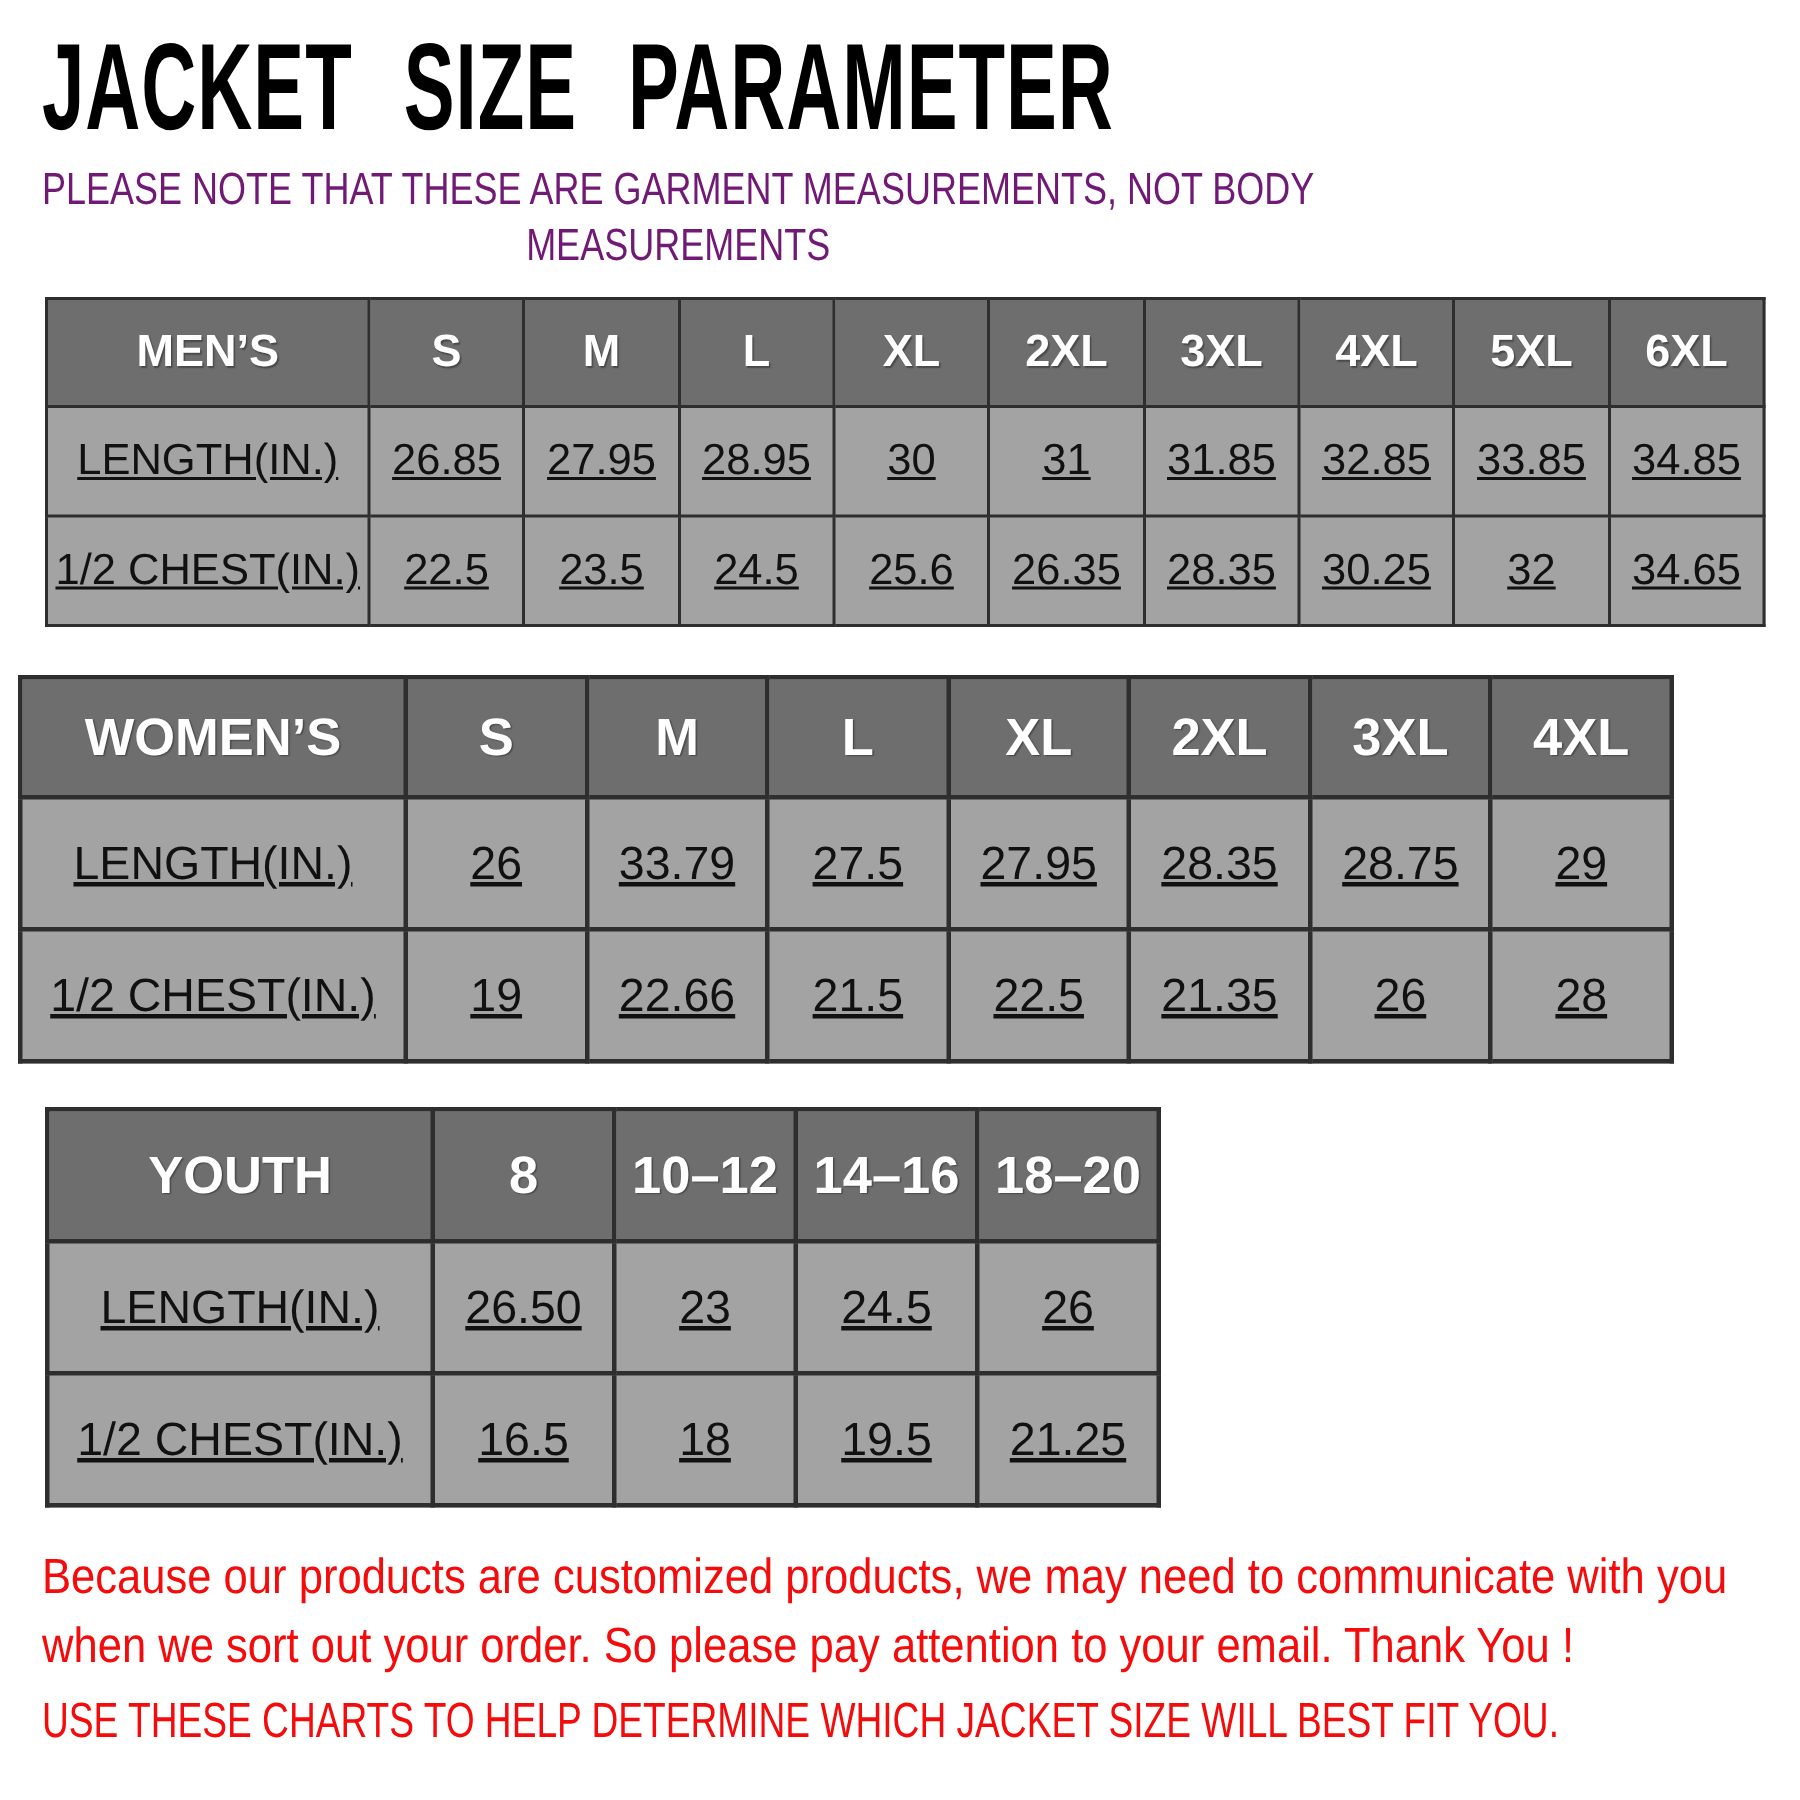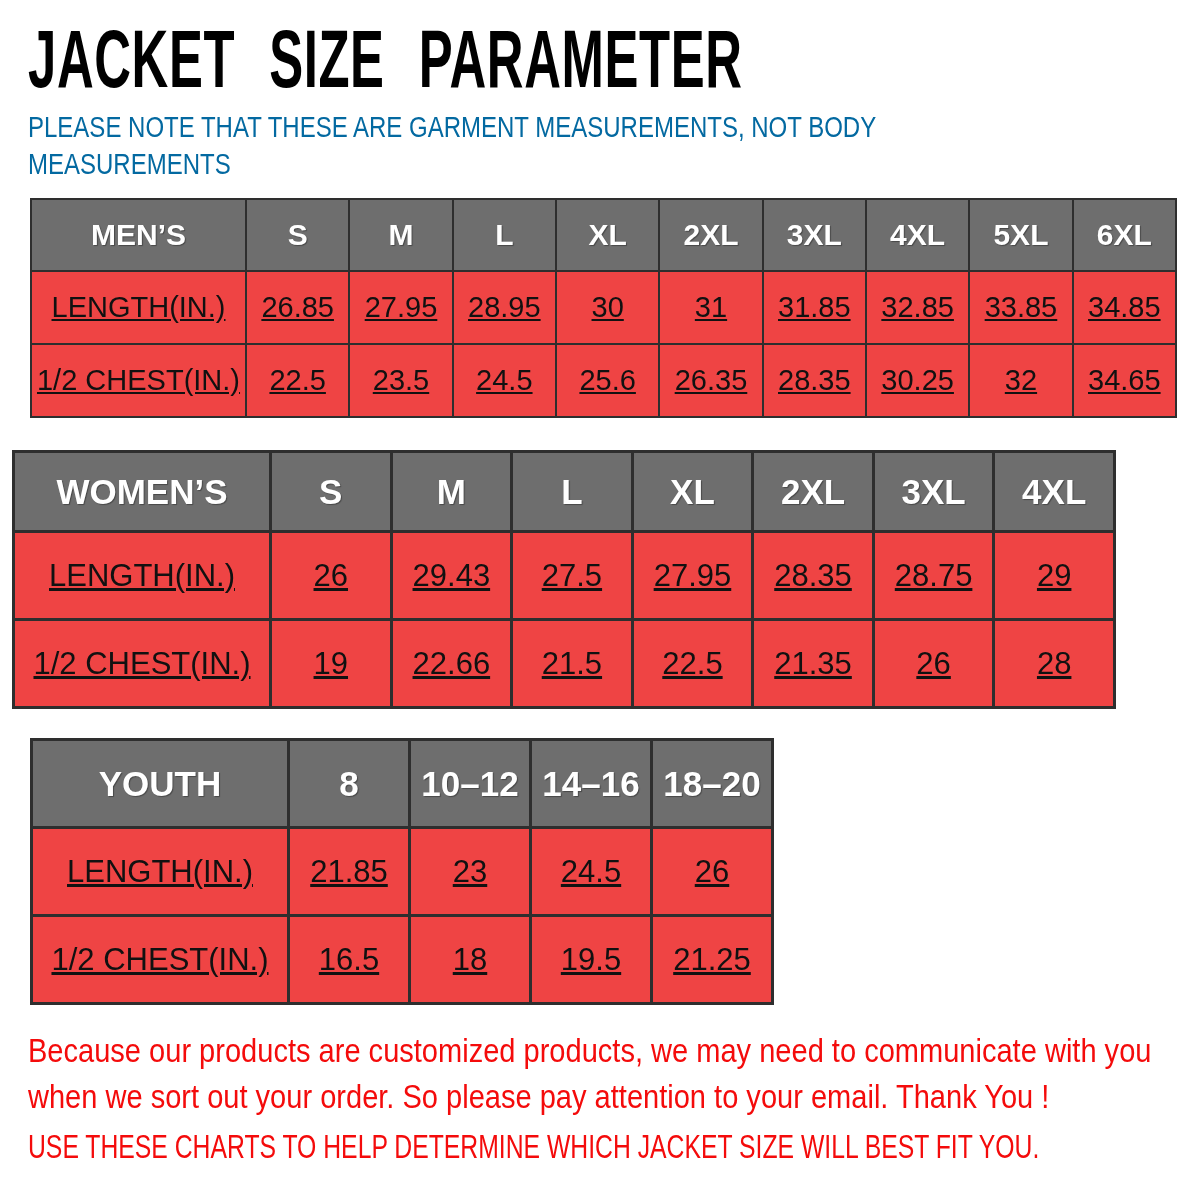--- a/index.html
+++ b/index.html
@@ -13,30 +13,30 @@
   
   .title{
     position:absolute;left:28px;top:12px;
     font-size:82px;font-weight:700;color:#000;
     letter-spacing:1px;word-spacing:0.38em;
     transform:scaleX(0.62);transform-origin:left top;
     white-space:nowrap;
   }
 
   
-  .note{position:absolute;left:28px;top:108px;color:#0369a1;}
+  .note{position:absolute;left:28px;top:108px;color:#701a75;text-align:center;}
   .note .nline{
     display:block;font-size:30px;line-height:37px;font-weight:400;
     transform:scaleX(0.80);transform-origin:left top;white-space:nowrap;
   }
 
   
   table.size-table{
     position:absolute;border-collapse:collapse;table-layout:fixed;
-    background:#ef4444;
+    background:#a3a3a3;
   }
   table.size-table th,table.size-table td{
     border:2px solid #2e2e2e;text-align:center;vertical-align:middle;
     padding:0;overflow:hidden;
   }
   table.size-table th{
     background:#6e6e6e;color:#ffffff;font-weight:700;
     text-shadow:1px 1px 1px rgba(0,0,0,0.35);
   }
   table.size-table td{color:#111;text-decoration:underline;}
@@ -162,21 +162,21 @@
         <th>M</th>
         <th>L</th>
         <th>XL</th>
         <th>2XL</th>
         <th>3XL</th>
         <th>4XL</th>
       </tr>
       <tr class="data">
         <td>LENGTH(IN.)</td>
         <td>26</td>
-        <td>29.43</td>
+        <td>33.79</td>
         <td>27.5</td>
         <td>27.95</td>
         <td>28.35</td>
         <td>28.75</td>
         <td>29</td>
       </tr>
       <tr class="data">
         <td>1/2 CHEST(IN.)</td>
         <td>19</td>
         <td>22.66</td>
@@ -200,21 +200,21 @@
     <tbody>
       <tr class="hdr">
         <th>YOUTH</th>
         <th>8</th>
         <th>10–12</th>
         <th>14–16</th>
         <th>18–20</th>
       </tr>
       <tr class="data">
         <td>LENGTH(IN.)</td>
-        <td>21.85</td>
+        <td>26.50</td>
         <td>23</td>
         <td>24.5</td>
         <td>26</td>
       </tr>
       <tr class="data">
         <td>1/2 CHEST(IN.)</td>
         <td>16.5</td>
         <td>18</td>
         <td>19.5</td>
         <td>21.25</td>

